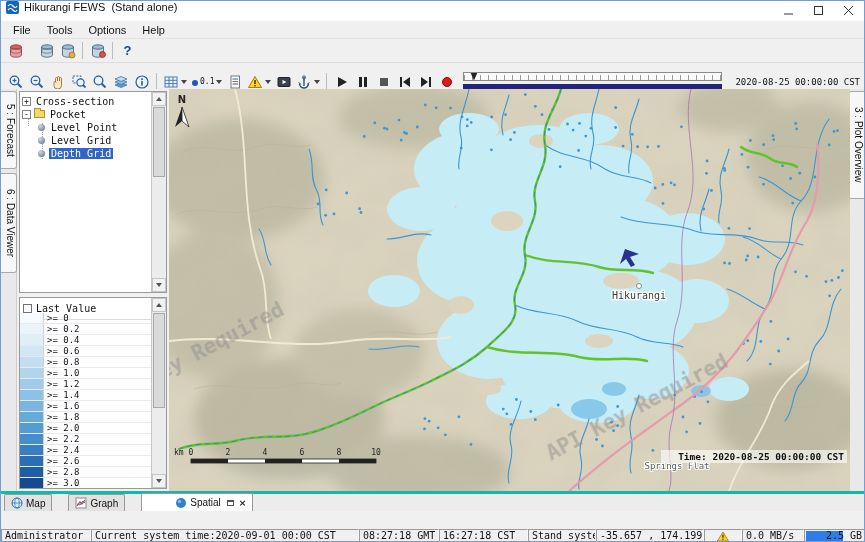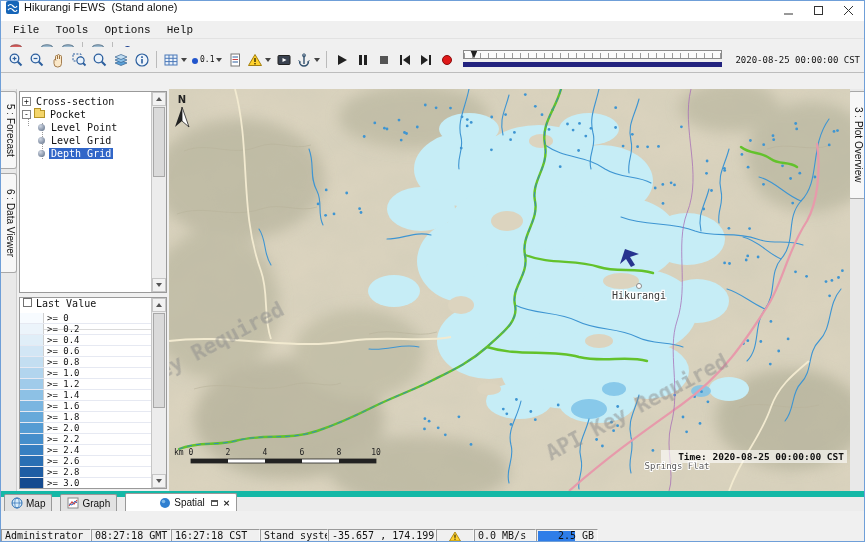--- a/index.html
+++ b/index.html
@@ -11,27 +11,27 @@
   
   .titlebar { position:absolute; left:0; top:0; width:100%; height:20px; background:#ffffff;
               display:flex; align-items:flex-start; padding-left:5px; }
   .title-text { margin-left:5px; font-size:11px; white-space:pre; }
   .win-controls { margin-left:auto; display:flex; height:100%; }
   .win-btn { width:30px; height:100%; display:flex; align-items:center; justify-content:center; }
 
   
   .menubar { position:absolute; left:0; top:20px; width:100%; height:18px; background:#f0f0f0;
              display:flex; align-items:center; padding-left:4px; border-bottom:1px solid #e2e2e2; }
-  .menu-item { padding:2px 8px; font-size:11px;font-family:Liberation Mono, monospace; }
+  .menu-item { padding:2px 8px; font-size:11px; }
 
   
   .toolbar { position:absolute; left:0; width:100%; display:flex; align-items:center;
              padding-left:4px; background:#f0f0f0; }
   .toolbar1 { top:38px; height:24px; border-bottom:1px solid #dcdcdc; }
-  .toolbar2 { top:46px; height:26px; border-bottom:1px solid #bdbdbd; }
+  .toolbar2 { top:68px; height:26px; border-bottom:1px solid #bdbdbd; }
   .tb-btn { width:21px; height:21px; display:flex; align-items:center; justify-content:center; flex:0 0 auto; }
   .tb-btn.wide { width:auto; padding:0 2px; }
   .tb-sep { width:1px; height:17px; background:#bbb; margin:0 4px; flex:0 0 auto; }
   .tb-gap { width:10px; flex:0 0 auto; }
   .caret { width:0; height:0; border-left:3px solid transparent; border-right:3px solid transparent;
            border-top:4px solid #444; margin-left:2px; }
   .tb-mini { font:8px "DejaVu Sans Mono", monospace; margin-left:1px; }
   .help-q { font-weight:bold; color:#1a3f8f; font-size:13px; }
   .timeline { flex:1 1 auto; min-width:150px; height:20px; margin:0 8px 0 6px; }
   .tl-track { height:9px; border:1px solid #8a8a8a; background:#fbfbfb; position:relative;
@@ -63,21 +63,21 @@
               font:8px/7px "DejaVu Sans Mono", monospace; text-align:center; margin:0 3px 0 2px; flex:0 0 auto; }
   .bullet { width:7px; height:7px; border-radius:50%;
             background:radial-gradient(circle at 35% 30%, #cfd6e2, #5b6c85); margin:0 4px 0 0; flex:0 0 auto; }
   .folder { width:11px; height:8px; background:#f4d56a; border:1px solid #b59427; margin-right:3px; flex:0 0 auto; position:relative; }
   .folder::before { content:""; position:absolute; left:-1px; top:-3px; width:5px; height:2px; background:#f4d56a; border:1px solid #b59427; border-bottom:none; }
   .tree-label { padding:0 2px; }
   .tree-label.sel { color:#fff; }
   .tree-dots { position:absolute; left:8px; top:20px; height:14px; border-left:1px dotted #999; z-index:0; }
   .tree-dots2 { position:absolute; left:22px; top:31px; height:36px; border-left:1px dotted #999; z-index:0; }
 
-  .legend-header { display:flex; align-items:flex-start; height:32px; border-bottom:1px solid #dadada;
+  .legend-header { display:flex; align-items:center; height:22px; border-bottom:1px solid #dadada;
                    font:10px "DejaVu Sans Mono", monospace; }
   .checkbox { width:9px; height:9px; border:1px solid #707070; background:#fff; margin:0 4px 0 3px; flex:0 0 auto; }
   .legend-rows { position:absolute; left:0; top:15px; right:15px; bottom:0; overflow:hidden; }
   .legend-row { display:flex; align-items:stretch; height:11px; border-bottom:1px solid #e6e9f2; }
   .swatch { width:24px; border-right:1px solid #cfcfcf; flex:0 0 auto; }
   .legend-label { font:9px/10px "DejaVu Sans Mono", monospace; padding-left:3px; white-space:nowrap; }
 
   
   .vscroll { position:absolute; right:0; top:0; bottom:0; width:15px; background:#ececec; border-left:1px solid #c6c6c6; }
   .sb-arrow { position:absolute; left:0; right:0; height:14px; background:#f2f2f2; border:1px solid #c6c6c6;
@@ -86,21 +86,21 @@
   .tri-up { width:0;height:0;border-left:3px solid transparent;border-right:3px solid transparent;border-bottom:4px solid #555; }
   .tri-dn { width:0;height:0;border-left:3px solid transparent;border-right:3px solid transparent;border-top:4px solid #555; }
   .sb-thumb { position:absolute; left:1px; right:1px; background:#dadada; border:1px solid #a8a8a8; }
 
   
   .map-pane { position:absolute; left:168px; top:88px; width:681px; height:402px; overflow:hidden; background:#dcd4bf; }
   .map-pane svg { display:block; }
 
   
   .bottom-tabs { position:absolute; left:0; top:490px; width:100%; height:20px; background:#ececec;
-                 border-top:6px solid #14b8a6; display:flex; align-items:flex-end; padding-left:3px; gap:8px; }
+                 border-top:3px solid #14b8a6; display:flex; align-items:flex-end; padding-left:3px; gap:16px; }
   .btab { height:17px; display:flex; align-items:center; gap:3px; padding:0 6px; border:1px solid #999;
           border-bottom:none; background:#e2e2e2; font-size:10px; border-radius:2px 2px 0 0; }
   .btab.active { background:#ffffff; height:18px;padding-left:33px; }
   .mini-win { width:7px; height:6px; border:1px solid #555; border-top-width:2px; margin-left:3px; }
   .mini-x { font:bold 9px "DejaVu Sans", sans-serif; margin-left:2px; color:#222; }
 
   
   .logs-row { position:absolute; left:0; top:510px; width:100%; height:18px; background:#f0f0f0; border-top:1px solid #fff; }
   .logs-btn { position:absolute; left:3px; top:2px; min-width:36px; height:14px; background:#f0f0f0;
               border:1px solid #808080; box-shadow:inset 1px 1px 0 #ffffff; font-size:10px;
@@ -761,20 +761,21 @@
         </svg>
       <span>Spatial</span>
       <span class="mini-win"></span>
       <span class="mini-x">×</span>
     </div>
   </div>
 
 
   <div class="statusbar">
     <div class="status-seg" style="width:90px;">Administrator</div>
+    <div class="status-seg" style="width:268px;">Current system time:2020-09-01 00:00 CST</div>
     <div class="status-seg" style="width:80px;">08:27:18 GMT</div>
     <div class="status-seg" style="width:89px;">16:27:18 CST</div>
     <div class="status-seg" style="width:68px;">Stand system</div>
     <div class="status-seg" style="width:108px;text-align:right;">-35.657 , 174.199</div>
     <div class="status-seg seg-warn" style="width:38px;">
       <svg width="12" height="11">
           <polygon points="6,1 11.5,10 0.5,10" fill="#ffd22e" stroke="#a07800" stroke-width="0.8"></polygon>
           <rect x="5.4" y="3.6" width="1.2" height="3.2" fill="#3a2d00"></rect>
           <rect x="5.4" y="7.6" width="1.2" height="1.2" fill="#3a2d00"></rect>
         </svg>

